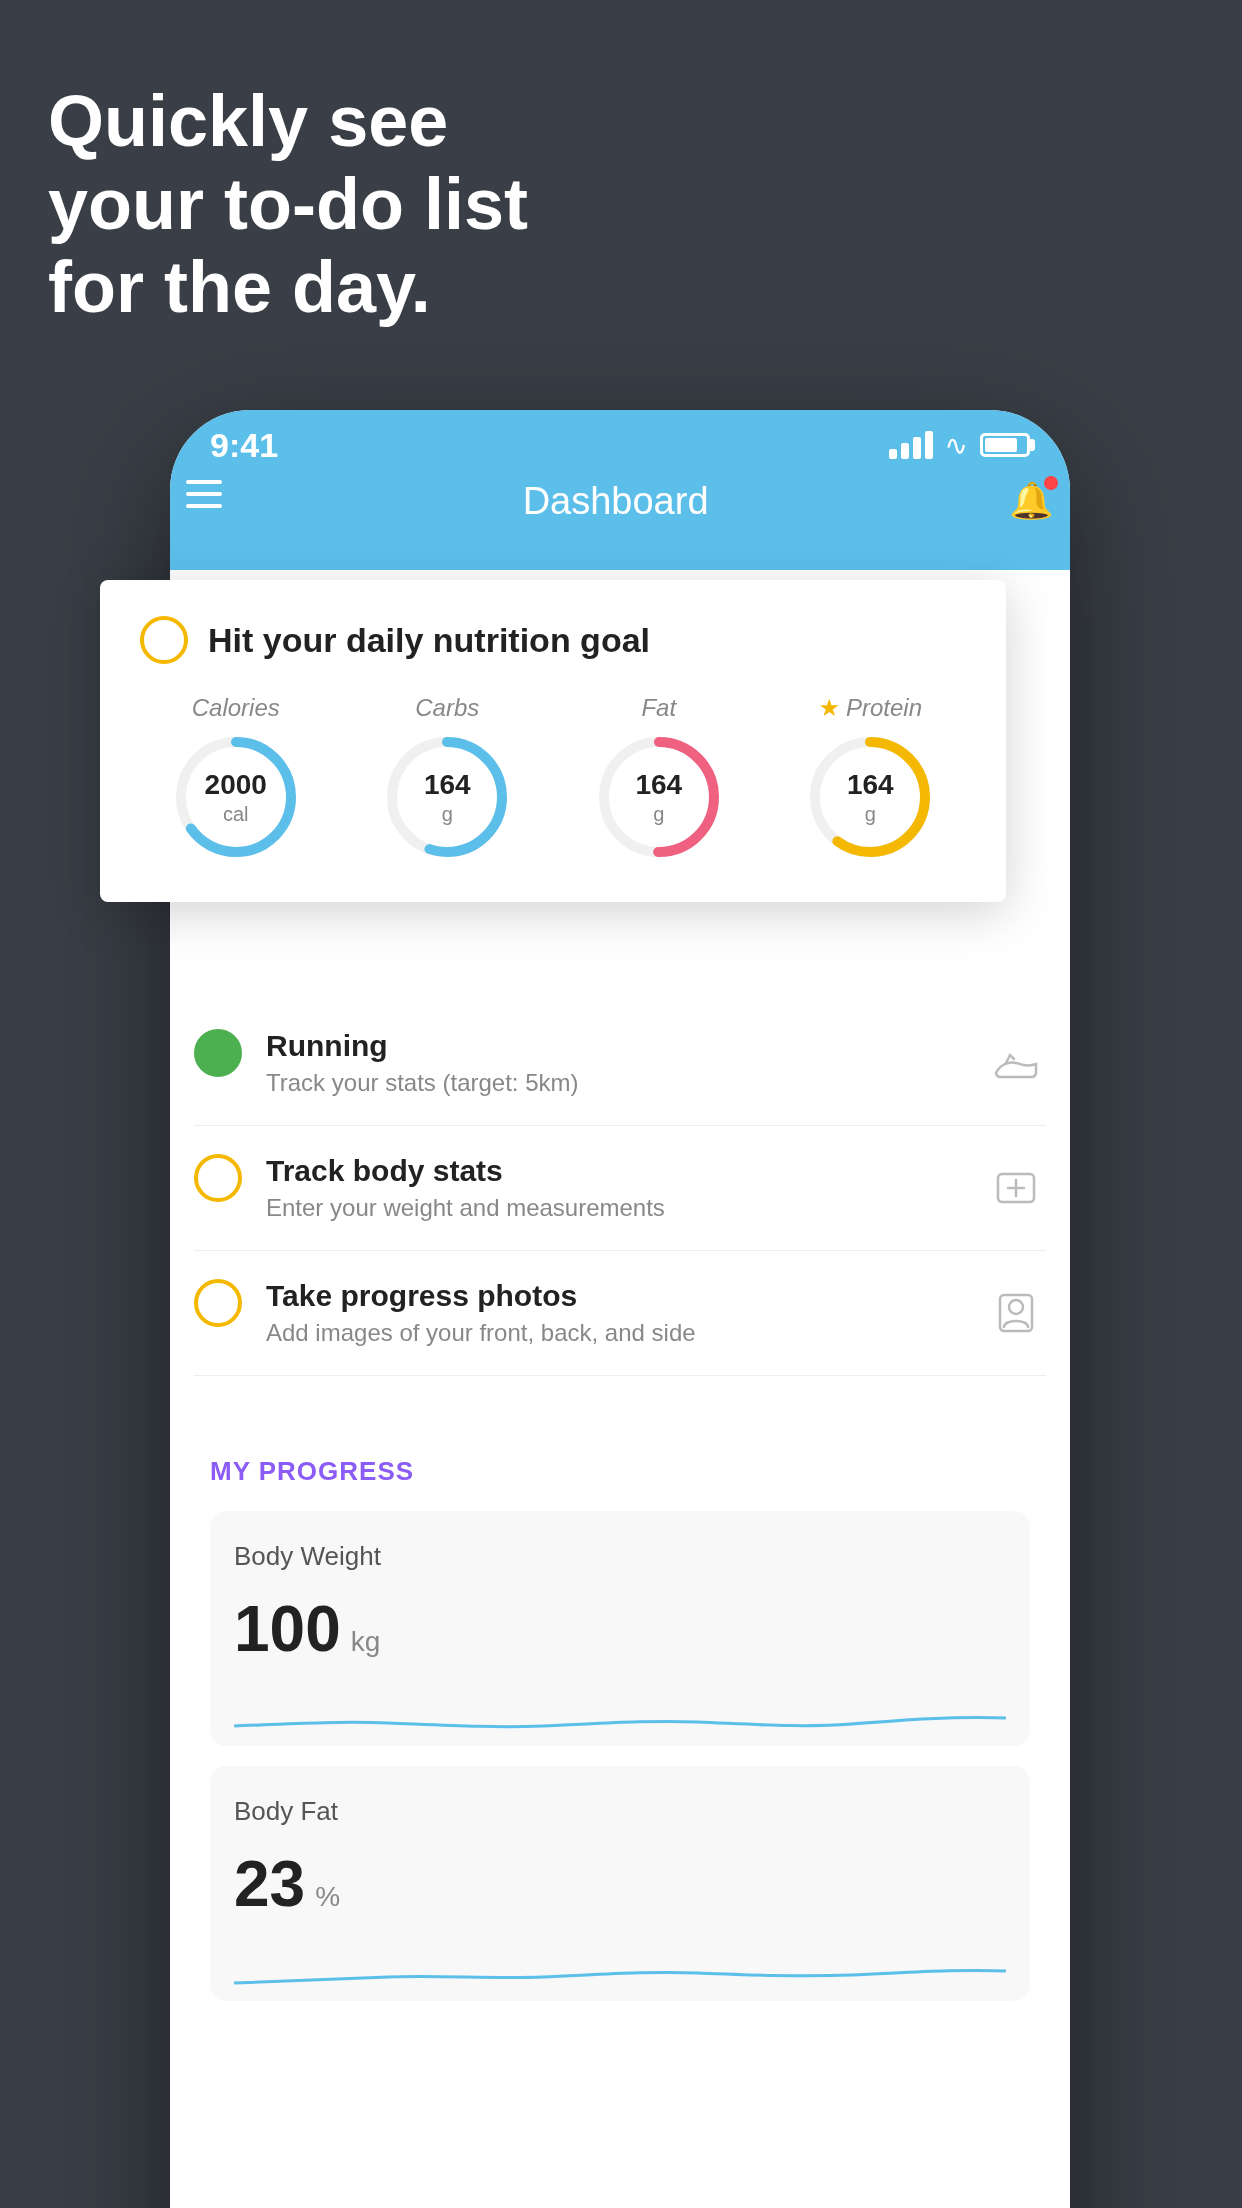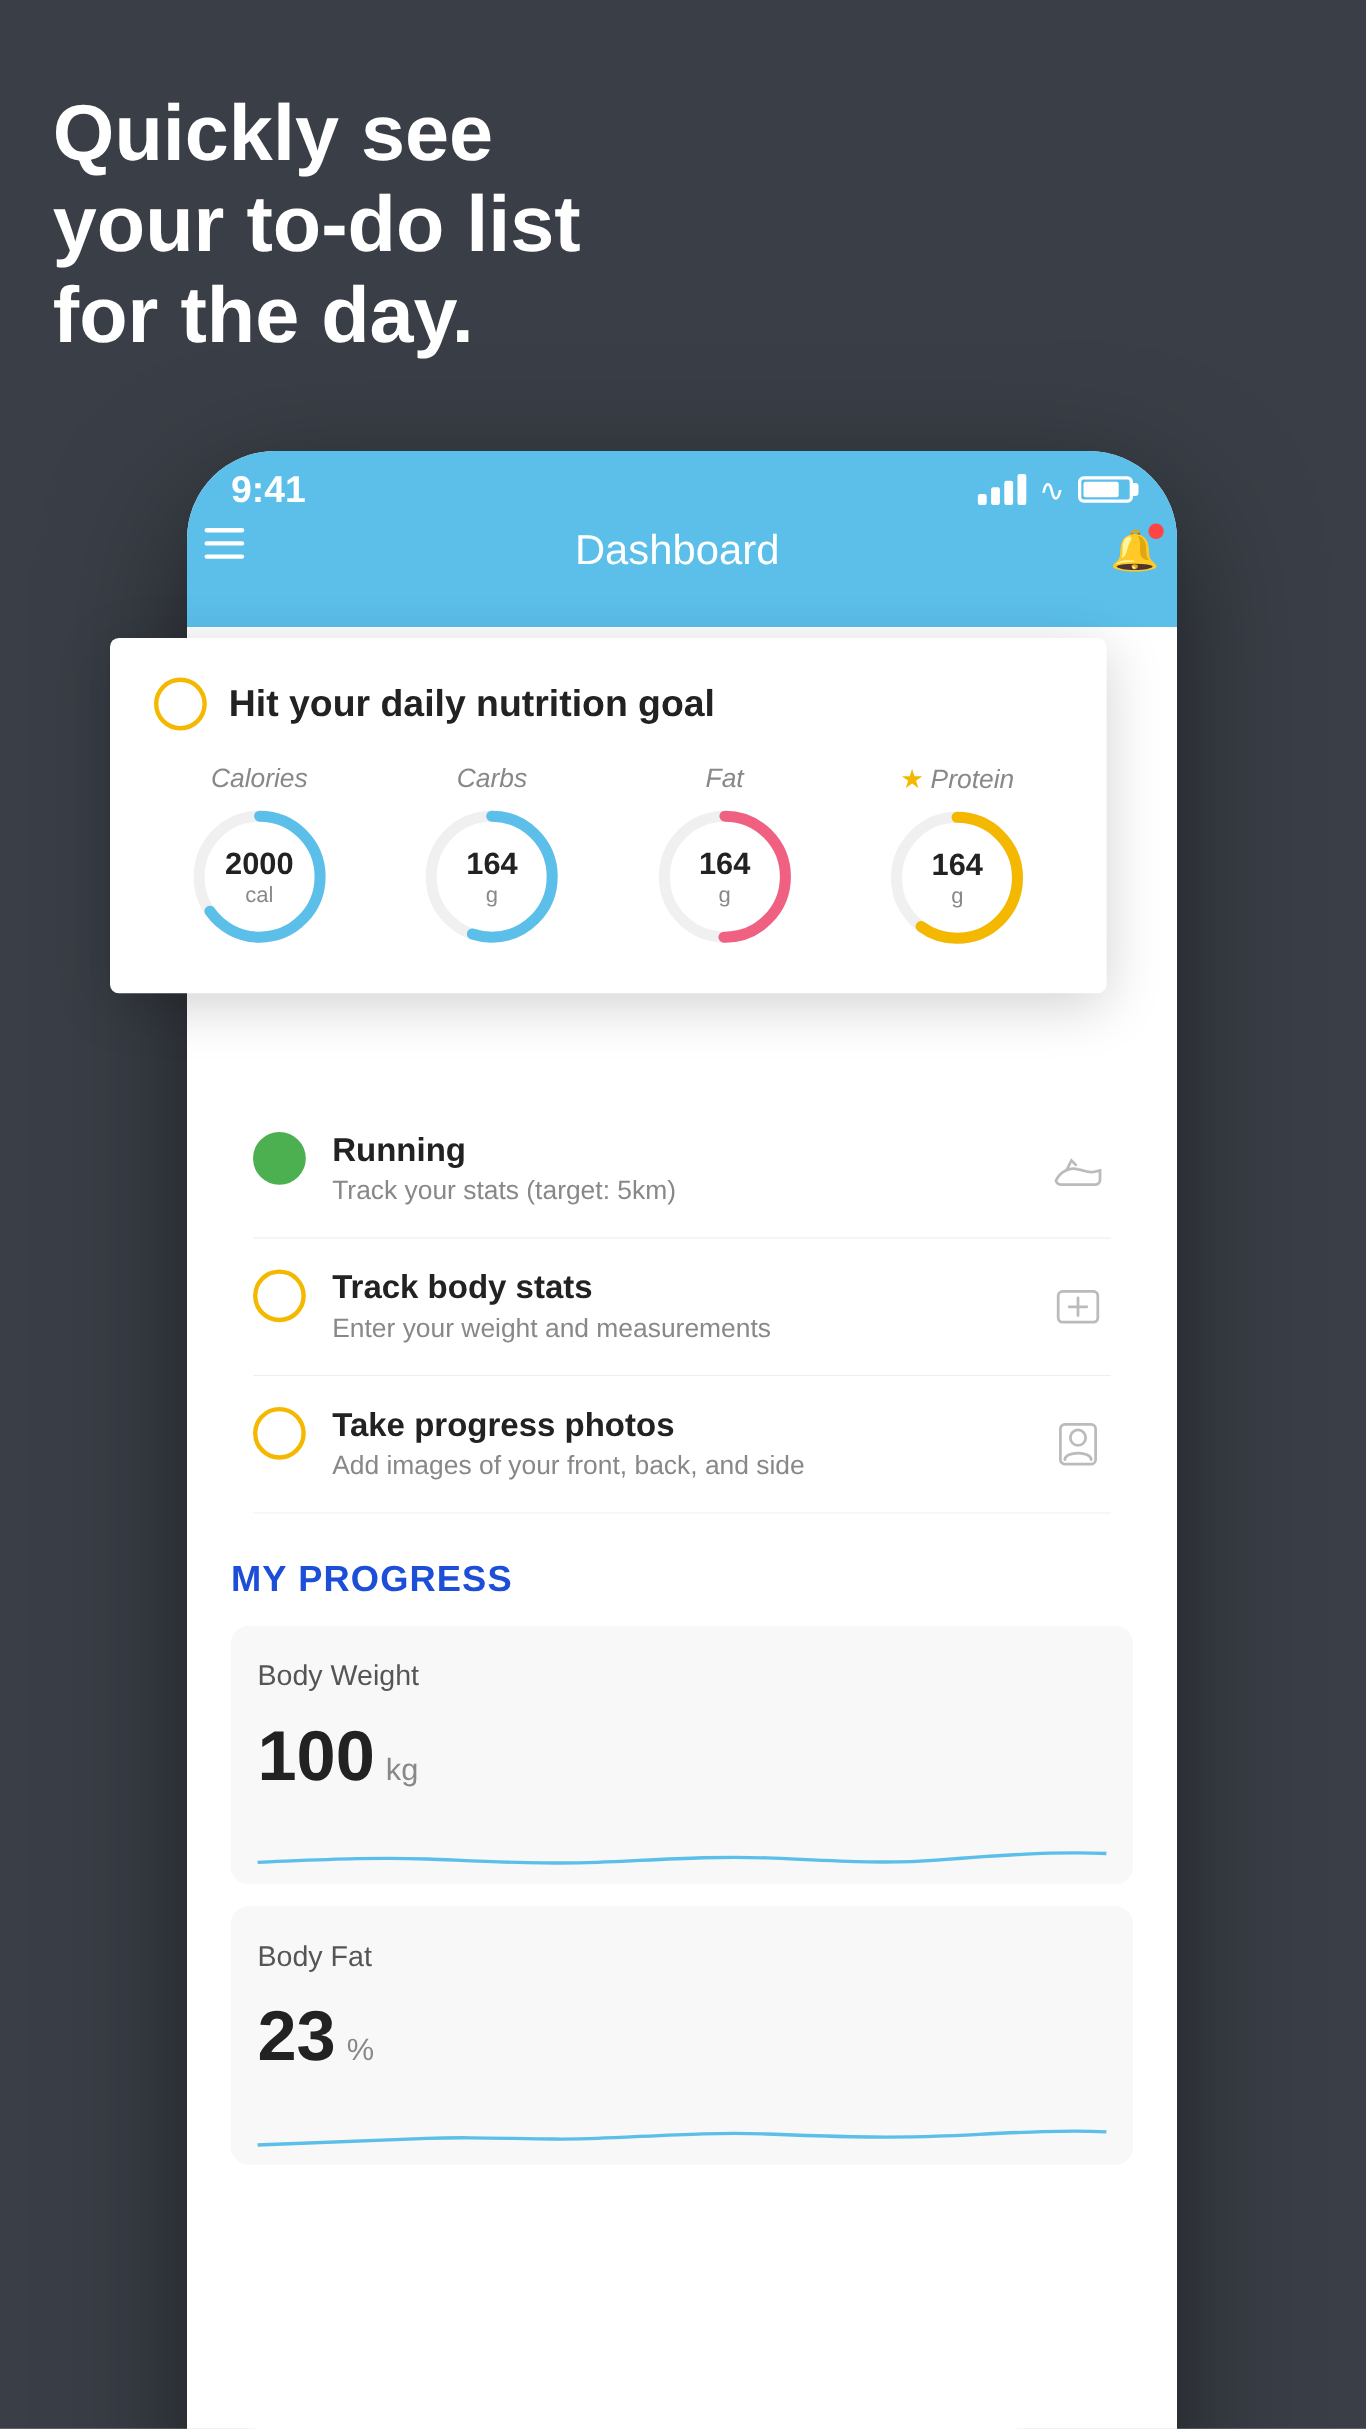--- a/index.html
+++ b/index.html
@@ -253,21 +253,21 @@
     }
     .nutrition-label-row {
       display: flex;
       align-items: center;
       gap: 6px;
     }
 
     
     .todo-list {
       background: #fff;
-      padding: 0 60px;
+      padding: 0 24px;
       margin-top: 360px;
     }
     .todo-item {
       display: flex;
       align-items: flex-start;
       padding: 28px 0;
       border-bottom: 1px solid #eee;
       gap: 24px;
     }
     .todo-item-content {
@@ -293,25 +293,26 @@
       font-size: 36px;
       margin-top: 4px;
     }
 
     
     .progress-section {
       padding: 40px 40px 30px;
       background: #fff;
     }
     .progress-header {
-      font-size: 33px;
+      font-size: 26px;
       font-weight: 800;
-      color: #1d4ed8;
+      color: #8b5cf6;
       letter-spacing: 1px;
       margin-bottom: 24px;
+      margin-top: 40px;
     }
     .progress-cards {
       display: flex;
       gap: 20px;
       flex-direction: column;
     }
     .progress-card {
       flex: 1;
       background: #f8f8f8;
       border-radius: 16px;

